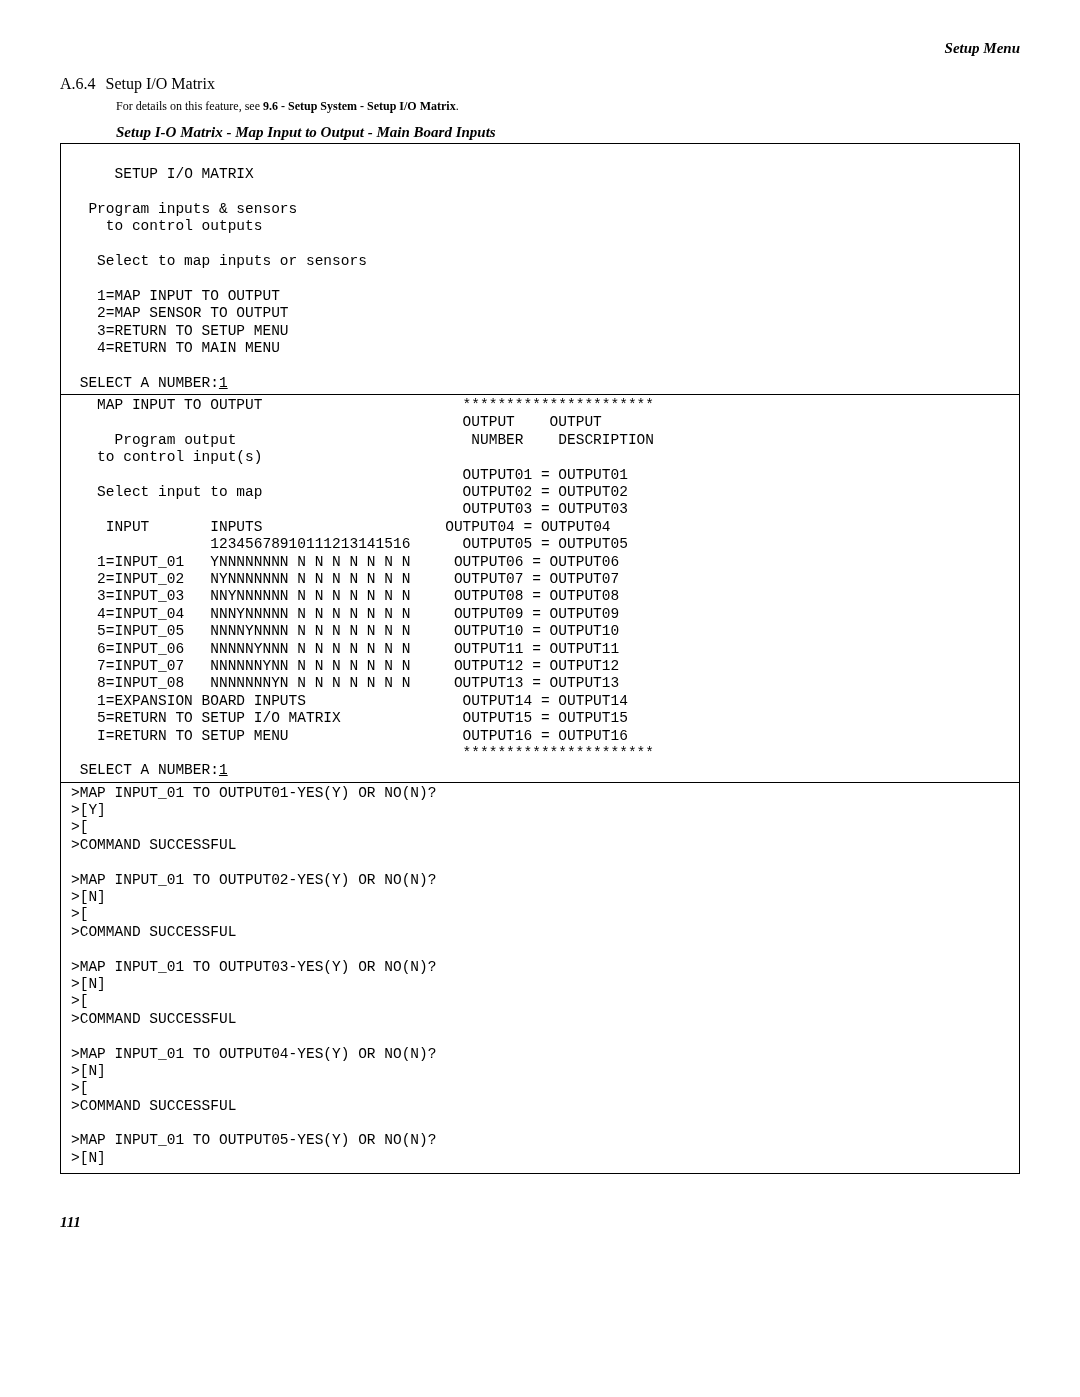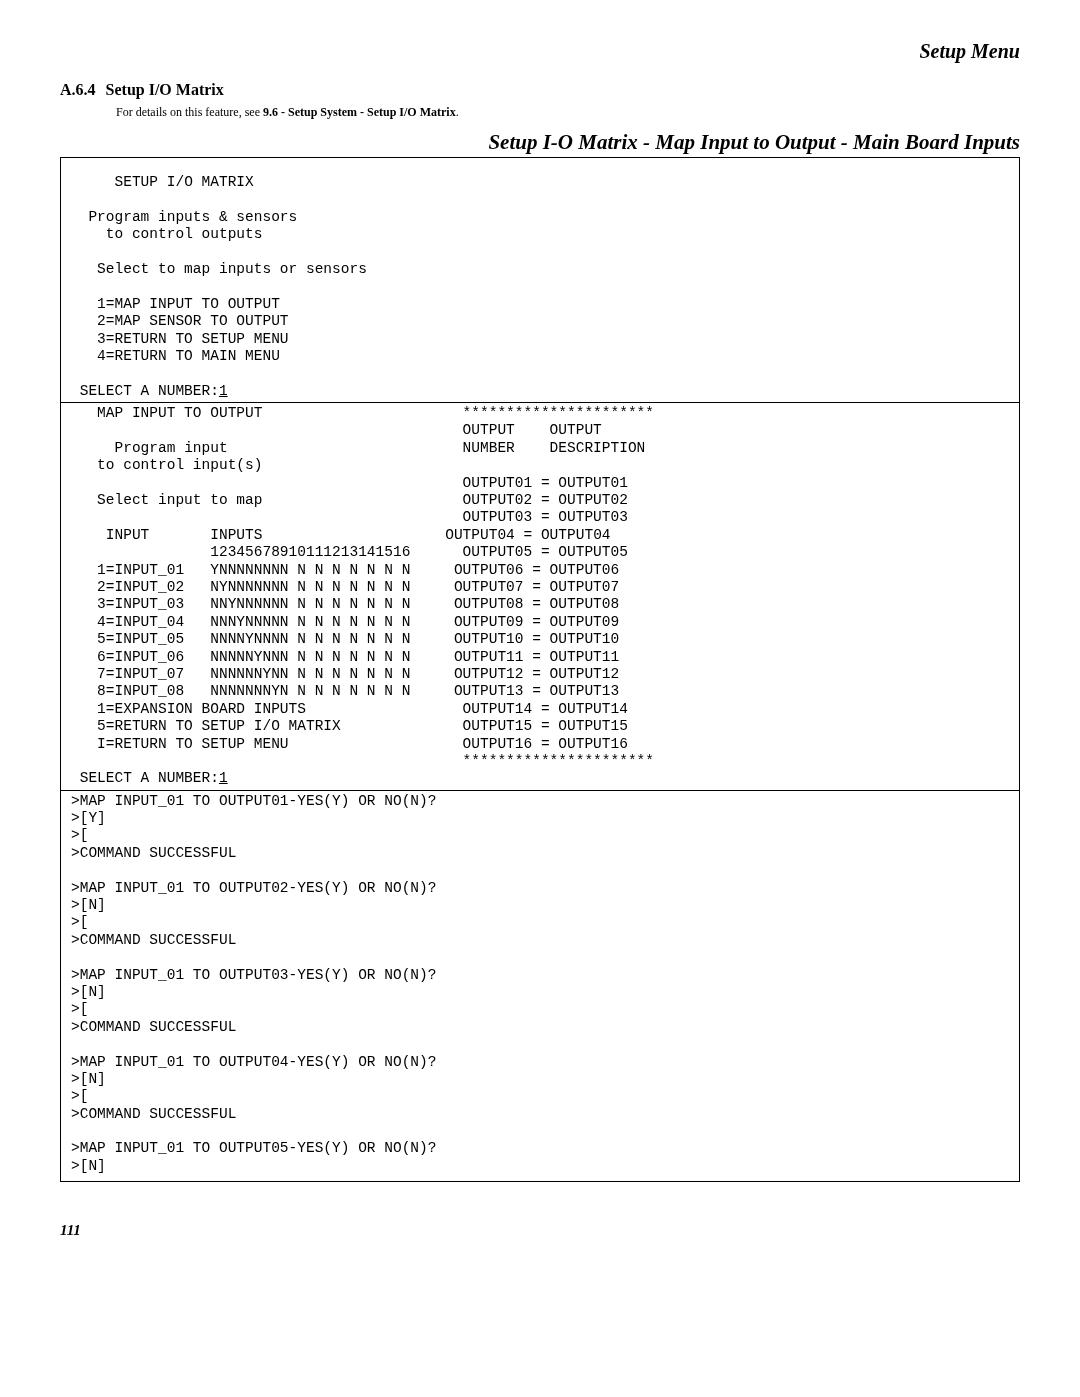--- a/index.html
+++ b/index.html
@@ -7,46 +7,45 @@
     padding: 40px 60px;
     font-family: "Times New Roman", Times, serif;
     background: #fff;
     color: #000;
     width: 960px;
   }
   .header-right {
     text-align: right;
     font-style: italic;
     font-weight: bold;
-    font-size: 20px;
+    font-size: 15px;
     margin-bottom: 18px;
   }
   .section-heading {
-    font-weight: bold;
+    font-weight: normal;
     font-size: 16px;
     margin-bottom: 6px;
   }
   .section-heading .num { margin-right: 10px; }
   .body-line {
     font-size: 12px;
     margin-left: 56px;
     margin-bottom: 10px;
   }
   .body-line b { font-weight: bold; }
   .caption {
     font-style: italic;
     font-weight: bold;
-    font-size: 21px;
+    font-size: 15px;
     margin-left: 56px;
     margin-bottom: 2px;
-    text-align: right;
   }
   .terminal-box {
     border: 1px solid #000;
-    padding: 16px 10px 6px 10px;
+    padding: 22px 10px 6px 10px;
     font-family: "Courier New", Courier, monospace;
     font-size: 14.5px;
     line-height: 1.2;
     margin-left: 0;
   }
   .terminal-box pre {
     margin: 0;
     font-family: inherit;
   }
   .terminal-box hr {
@@ -87,21 +86,21 @@
 
    <span>1=MAP INPUT TO OUTPUT</span>
    <span>2=MAP SENSOR TO OUTPUT</span>
    <span>3=RETURN TO SETUP MENU</span>
    <span>4=RETURN TO MAIN MENU</span>
 
  <span>SELECT A NUMBER:</span><span class="u">1</span></pre>
 <hr>
 <pre>   <span>MAP INPUT TO OUTPUT</span>                       <span>**********************</span>
                                              <span>OUTPUT    OUTPUT</span>
-     <span>Program input</span>                           <span>NUMBER    DESCRIPTION</span>
+     <span>Program output</span>                           <span>NUMBER    DESCRIPTION</span>
    <span>to control input(s)</span>
                                              <span>OUTPUT01 = OUTPUT01</span>
    <span>Select input to map</span>                       <span>OUTPUT02 = OUTPUT02</span>
                                              <span>OUTPUT03 = OUTPUT03</span>
     <span>INPUT</span>       <span>INPUTS</span>                     <span>OUTPUT04 = OUTPUT04</span>
                 <span>12345678910111213141516</span>      <span>OUTPUT05 = OUTPUT05</span>
    <span>1=INPUT_01   YNNNNNNNN N N N N N N N</span>     <span>OUTPUT06 = OUTPUT06</span>
    <span>2=INPUT_02   NYNNNNNNN N N N N N N N</span>     <span>OUTPUT07 = OUTPUT07</span>
    <span>3=INPUT_03   NNYNNNNNN N N N N N N N</span>     <span>OUTPUT08 = OUTPUT08</span>
    <span>4=INPUT_04   NNNYNNNNN N N N N N N N</span>     <span>OUTPUT09 = OUTPUT09</span>

